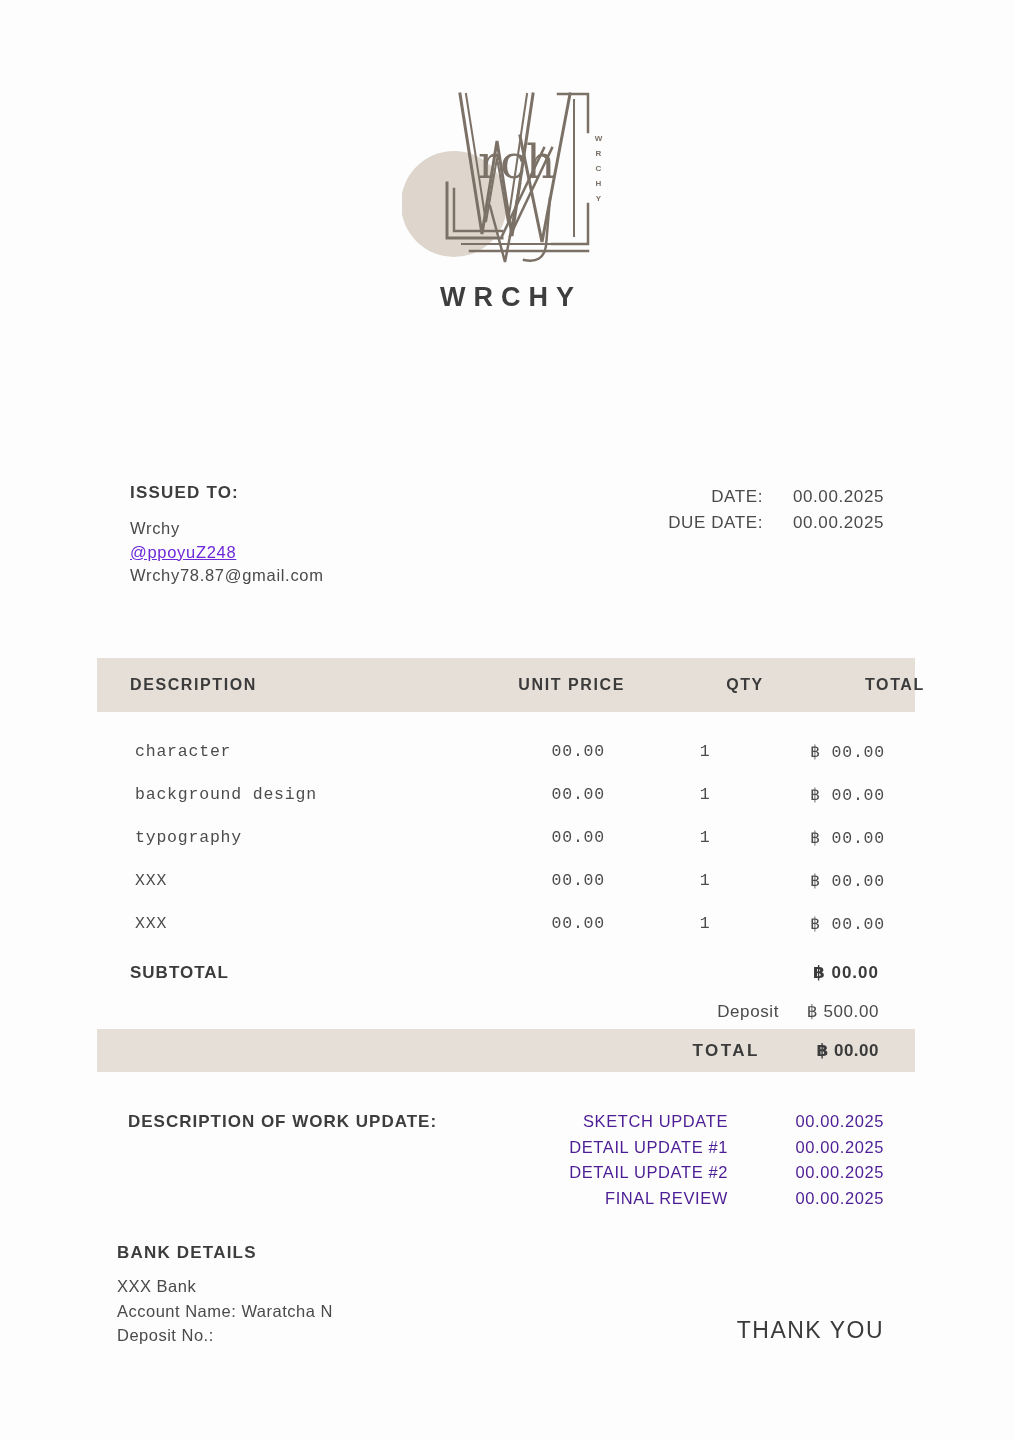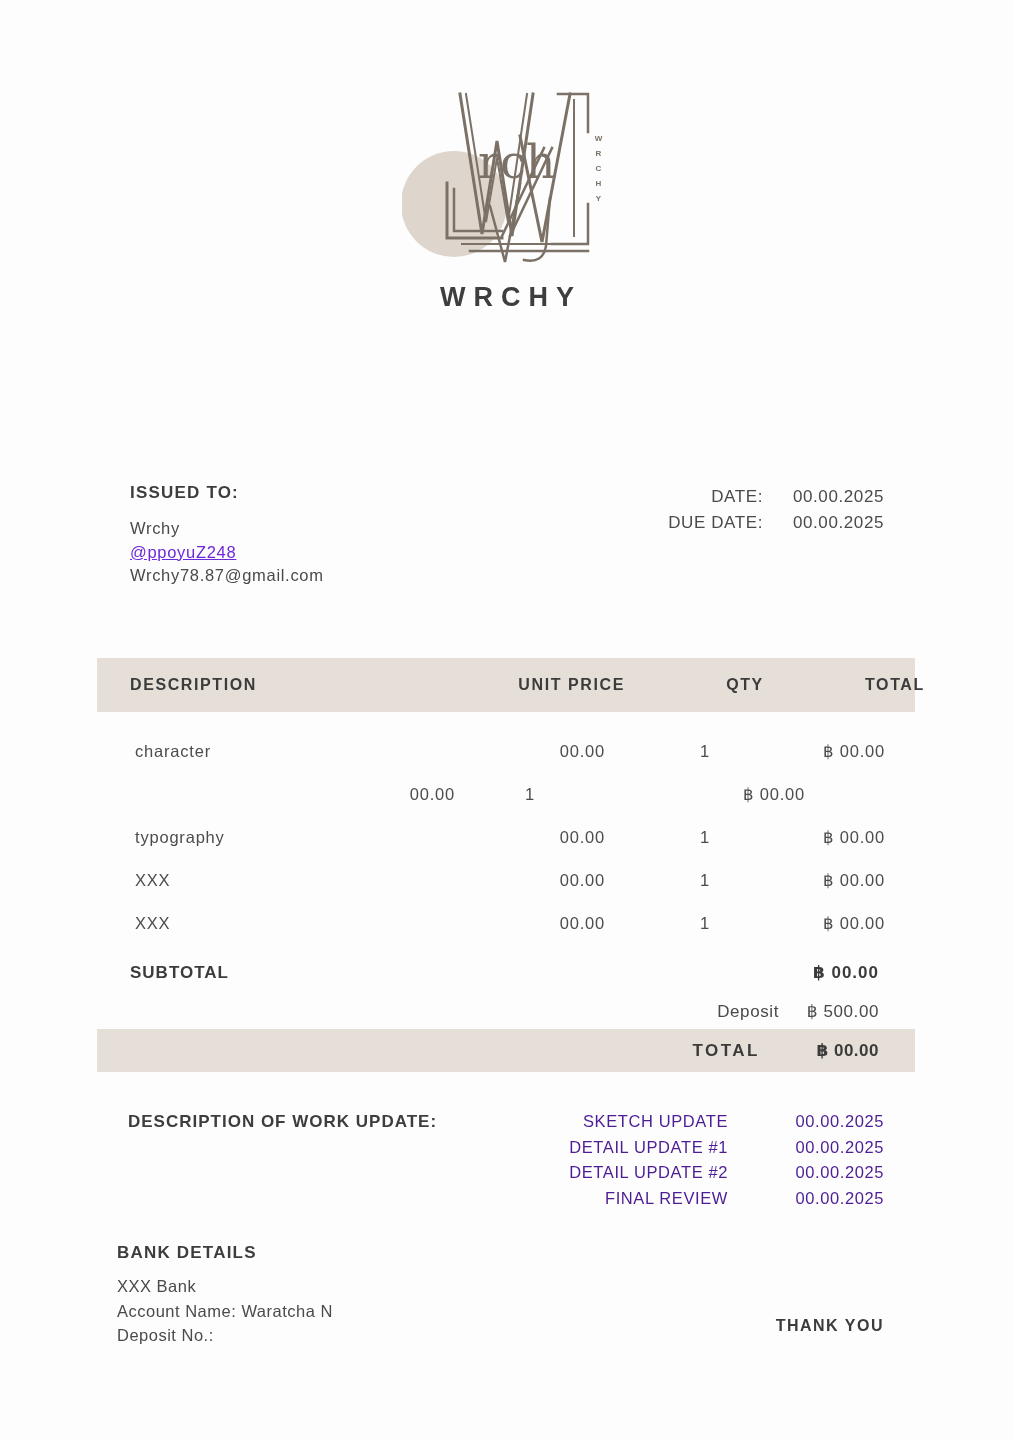--- a/index.html
+++ b/index.html
@@ -44,21 +44,21 @@
 
   
   .band { background:#e5dfd7; }
   .inv-table { position:absolute; left:97px; top:658px; width:818px; }
   .tgrid { display:grid; grid-template-columns:325px 150px 200px 1fr; align-items:center; padding:0 30px 0 33px; }
   .thead { height:54px; font-size:16px; font-weight:bold; color:#3b3b3b; letter-spacing:1.6px;gap:20px; }
   .c-desc { text-align:left; }
   .c-unit { text-align:right; }
   .c-qty  { text-align:center; }
   .c-total{ text-align:right; }
-  .tbody { margin-top:18px; }
+  .tbody { margin-top:18px;font-family:Liberation Mono, monospace; }
   .trow { height:43px; font-size:16.5px; color:#4c4c4c; letter-spacing:0.8px; }
   .trow .c-desc { text-indent:5px; }
 
   
   .subtotal-row { position:absolute; left:97px; top:959px; width:818px; height:27px;
     display:flex; justify-content:space-between; align-items:center; padding:0 36px 0 33px;
     font-size:17px; font-weight:bold; color:#3b3b3b; letter-spacing:1px; }
   .deposit-row { position:absolute; left:97px; top:998px; width:818px; height:27px;
     display:flex; justify-content:flex-end; align-items:center; padding-right:36px;
     font-size:17px; color:#4a4a4a; letter-spacing:0.6px; }
@@ -75,21 +75,21 @@
   .work-update-rows { position:absolute; right:130px; top:1109px; }
   .wu-row { display:flex; justify-content:flex-end; line-height:25.7px;
     font-size:16.5px; color:#4c1d95; letter-spacing:0.6px;gap:35px; }
   .wu-row .wu-value { width:121px; text-align:right; }
 
   
   .bank { position:absolute; left:117px; top:1243px; }
   .bank .sec-label { margin-bottom:11px; }
   .bank .line { font-size:16.5px; color:#4a4a4a; letter-spacing:0.5px; line-height:24.5px; }
   .thankyou { position:absolute; right:130px; top:1317px;
-    font-size:16px; font-weight:bold; color:#3b3b3b; letter-spacing:1.5px; }
+    font-size:23px; font-weight:normal; color:#3b3b3b; letter-spacing:1.5px; }
 </style>
 </head>
 <body>
 
 <div class="page">
 
   <header class="logo-block">
     <div class="logo-art">
       <svg width="210" height="182" viewBox="0 0 210 182">
 
@@ -149,20 +149,21 @@
       <span class="c-total">TOTAL</span>
     </div>
     <div class="tbody">
       <div class="tgrid trow">
         <span class="c-desc">character</span>
         <span class="c-unit">00.00</span>
         <span class="c-qty">1</span>
         <span class="c-total">฿ 00.00</span>
       </div>
       <div class="tgrid trow">
+        <span class="c-desc">background design</span>
         <span class="c-unit">00.00</span>
         <span class="c-qty">1</span>
         <span class="c-total">฿ 00.00</span>
       </div>
       <div class="tgrid trow">
         <span class="c-desc">typography</span>
         <span class="c-unit">00.00</span>
         <span class="c-qty">1</span>
         <span class="c-total">฿ 00.00</span>
       </div>

